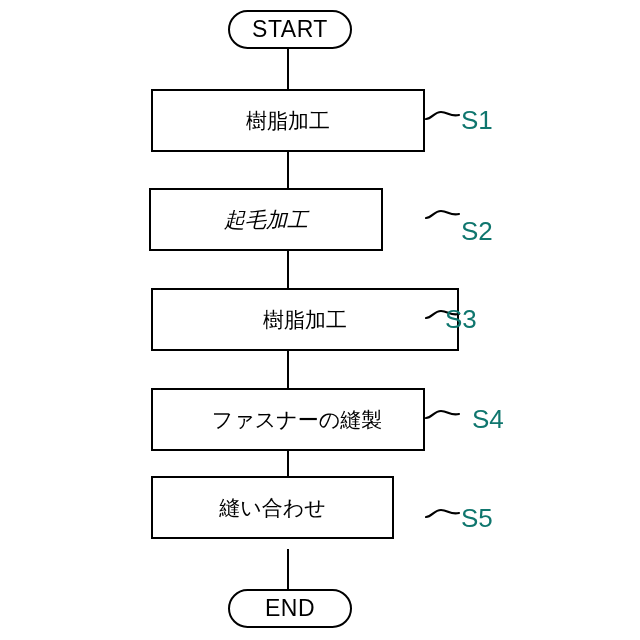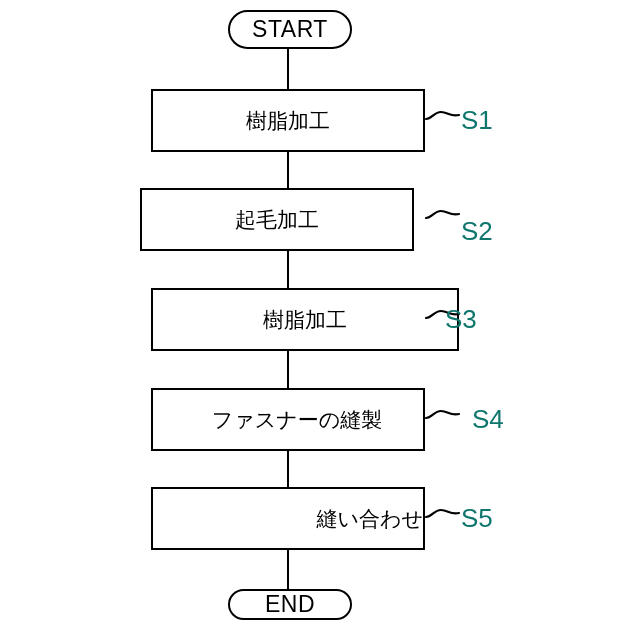--- a/index.html
+++ b/index.html
@@ -102,21 +102,21 @@
   </div>
 
   <div class="process-box" style="left:151px; top:89px; width:274px; height:63px;">
     <span class="process-label">樹脂加工</span>
   </div>
   <svg class="squiggle" style="left:425px; top:106px;" width="36" height="20" viewBox="0 0 36 20">
     <path d="M1,13 C7,13 9,6 16,6 C23,6 25,11 34,9" fill="none" stroke="#000000" stroke-width="2.2" stroke-linecap="round"></path>
   </svg>
   <span class="step-ref" style="left:461px; top:107px;">S1</span>
 
-  <div class="process-box" style="left:140px; top:188px; width:274px; height:63px;">
+  <div class="process-box" style="left:149px; top:188px; width:234px; height:63px;font-style:italic;">
     <span class="process-label">起毛加工</span>
   </div>
   <svg class="squiggle" style="left:425px; top:205px;" width="36" height="20" viewBox="0 0 36 20">
     <path d="M1,13 C7,13 9,6 16,6 C23,6 25,11 34,9" fill="none" stroke="#000000" stroke-width="2.2" stroke-linecap="round"></path>
   </svg>
   <span class="step-ref" style="left:461px; top:218px;">S2</span>
 
   <div class="process-box" style="left:151px; top:288px; width:308px; height:63px;">
     <span class="process-label">樹脂加工</span>
   </div>
@@ -126,25 +126,25 @@
   <span class="step-ref" style="left:445px; top:306px;">S3</span>
 
   <div class="process-box" style="left:151px; top:388px; width:274px; height:63px;padding-left:18px;">
     <span class="process-label">ファスナーの縫製</span>
   </div>
   <svg class="squiggle" style="left:425px; top:405px;" width="36" height="20" viewBox="0 0 36 20">
     <path d="M1,13 C7,13 9,6 16,6 C23,6 25,11 34,9" fill="none" stroke="#000000" stroke-width="2.2" stroke-linecap="round"></path>
   </svg>
   <span class="step-ref" style="left:472px; top:406px;">S4</span>
 
-  <div class="process-box" style="left:151px; top:487px; width:274px; height:63px;justify-content:flex-end;">
+  <div class="process-box" style="left:151px; top:476px; width:243px; height:63px;">
     <span class="process-label">縫い合わせ</span>
   </div>
   <svg class="squiggle" style="left:425px; top:504px;" width="36" height="20" viewBox="0 0 36 20">
     <path d="M1,13 C7,13 9,6 16,6 C23,6 25,11 34,9" fill="none" stroke="#000000" stroke-width="2.2" stroke-linecap="round"></path>
   </svg>
   <span class="step-ref" style="left:461px; top:505px;">S5</span>
 
-  <div class="terminator" style="left:228px; top:589px; width:124px; height:31px;">
+  <div class="terminator" style="left:228px; top:589px; width:124px; height:39px;">
     <span class="terminator-label">END</span>
   </div>
 
 </div>
 
 </body></html>

